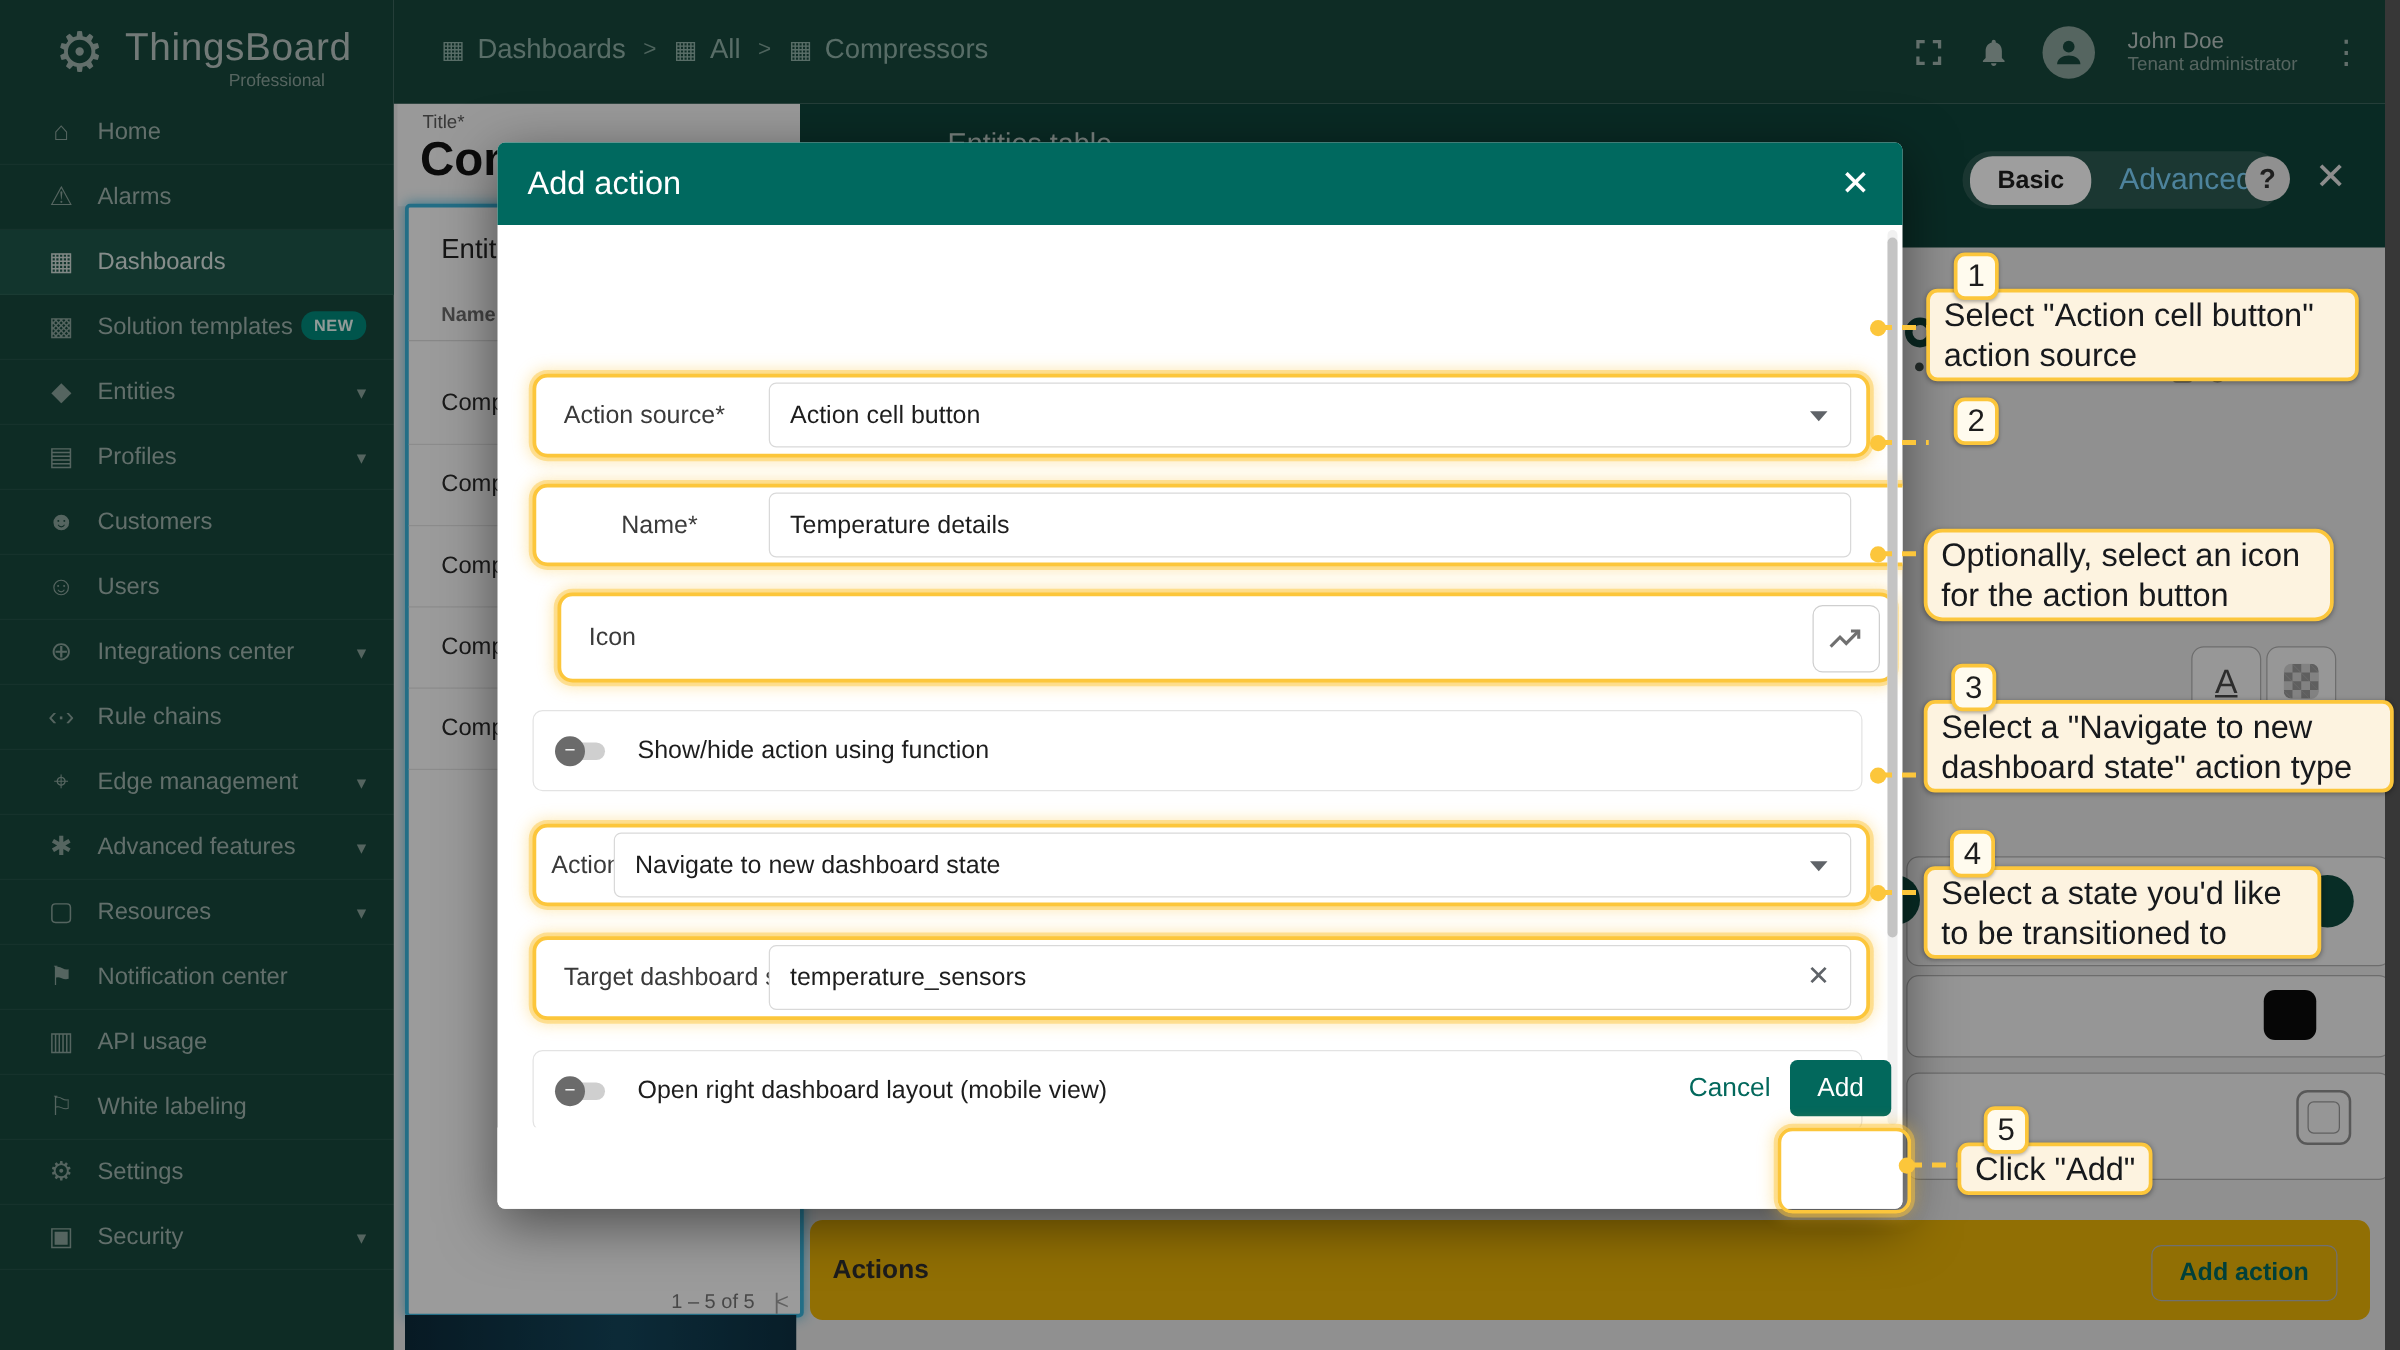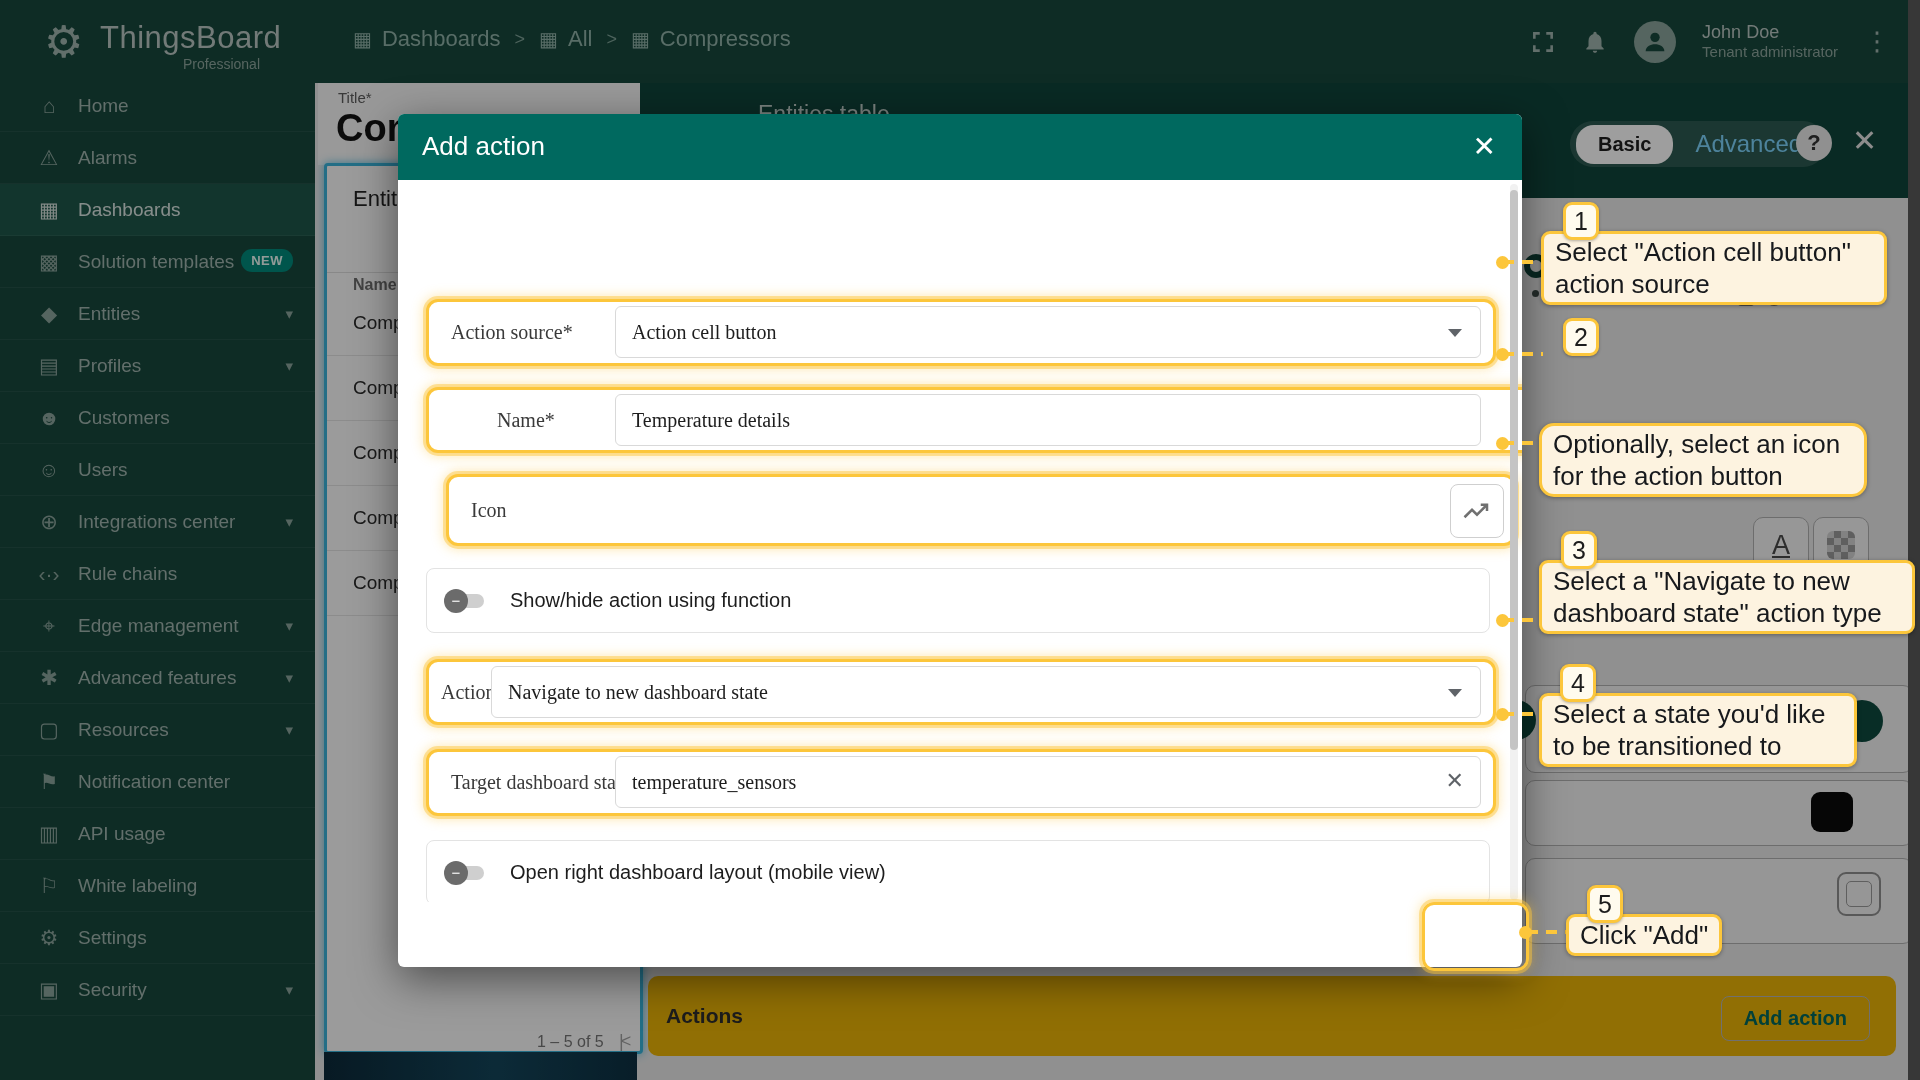--- a/index.html
+++ b/index.html
@@ -48,21 +48,21 @@
   .tab-basic{background:#ffffff;color:#1e1e1e;font-weight:700;font-size:20px;border-radius:18px;padding:8px 22px;}
   .tab-adv{color:#7dd3fc;font-size:24px;padding:8px 18px;}
   .help-circle{position:absolute;left:1156px;top:42px;width:36px;height:36px;border-radius:50%;background:#e8e8e8;
                color:#333;font-size:22px;font-weight:700;display:flex;align-items:center;justify-content:center;}
   .close-bg{position:absolute;left:1212px;top:40px;font-size:30px;color:#e4e4e4;}
 
   
   .widget-card{position:absolute;left:324px;top:163px;width:313px;height:885px;background:#fbfbfb;
                border:3px solid #39b2d9;box-shadow:0 0 10px rgba(57,178,217,.8);z-index:3;border-radius:4px;}
   .wc-title{position:absolute;left:26px;top:20px;font-size:22px;font-weight:500;color:#242424;white-space:nowrap;}
-  .wc-col{position:absolute;left:26px;top:78px;font-size:16px;font-weight:700;color:#6d6d6d;margin-top:32px;}
+  .wc-col{position:absolute;left:26px;top:78px;font-size:16px;font-weight:700;color:#6d6d6d;}
   .wc-colline{position:absolute;left:0;top:106px;width:100%;border-bottom:1px solid #dcdcdc;}
   .wc-row{position:absolute;left:0;width:100%;height:65px;line-height:65px;border-bottom:1px solid #e2e2e2;
           font-size:19px;color:#2b2b2b;}
   .wc-row span{margin-left:26px;white-space:nowrap;}
   .wc-pager{position:absolute;left:0;bottom:18px;width:100%;font-size:16px;color:#757575;}
   .wc-pgtext{position:absolute;left:210px;top:0;white-space:nowrap;}
   .wc-first{position:absolute;left:292px;top:-2px;font-size:18px;color:#9e9e9e;letter-spacing:-3px;}
   .photo-widget{position:absolute;left:324px;top:1052px;width:313px;height:28px;z-index:3;
                 background:linear-gradient(90deg,#0c2a3a,#14455a 55%,#0d3042);}
 
@@ -98,21 +98,21 @@
 
   
   .modal{position:absolute;left:398px;top:114px;width:1124px;height:853px;background:#fff;z-index:100;
          border-radius:6px;box-shadow:0 12px 44px rgba(0,0,0,0.5);}
   .modal-hd{position:absolute;left:0;top:0;width:100%;height:66px;background:#00695f;border-radius:6px 6px 0 0;}
   .modal-title{position:absolute;left:24px;top:17px;font-size:26px;font-weight:500;color:#fff;}
   .modal-x{position:absolute;right:26px;top:16px;font-size:28px;color:#fff;}
   .modal-body{position:absolute;left:0;top:66px;width:100%;height:722px;overflow:hidden;}
   .mrow{position:absolute;display:flex;align-items:center;background:#fff;}
   .hl{border:3px solid #fcc63b;border-radius:12px;
-      box-shadow:0 0 0 3px rgba(252,198,59,.45),0 0 12px 3px rgba(252,198,59,.4);font-family:Liberation Serif, serif;}
+      box-shadow:0 0 0 3px rgba(252,198,59,.45),0 0 12px 3px rgba(252,198,59,.4);}
   .plain{border:1px solid #e3e3e3;border-radius:8px;}
   .flabel{font-size:20px;color:#3a3a3a;}
   .finput{position:absolute;height:52px;border:1px solid #d9d9d9;border-radius:6px;background:#fff;
           display:flex;align-items:center;font-size:20px;color:#1d1d1d;padding:0 16px;box-sizing:border-box;}
   .dd-arrow{position:absolute;right:18px;top:50%;margin-top:-3px;width:0;height:0;
             border-left:7px solid transparent;border-right:7px solid transparent;border-top:8px solid #5f6368;}
   .clear-x{position:absolute;right:16px;top:50%;margin-top:-14px;font-size:22px;color:#5f6368;}
   .icon-btn{position:absolute;width:52px;height:52px;border:1px solid #cfcfcf;border-radius:8px;
             display:flex;align-items:center;justify-content:center;background:#fff;}
   .toggle{position:relative;width:44px;height:24px;flex:none;}
@@ -399,20 +399,24 @@
           </span>
         <span class="flabel" style="margin-left:22px;color:#1d1d1d;">Open right dashboard layout (mobile view)</span>
       </div>
 
     </div>
 
     <div class="m-scroll">
         <div class="m-thumb"></div>
       </div>
 
+    <div class="modal-ft">
+      <button class="btn-cancel">Cancel</button>
+      <button class="btn-add">Add</button>
+    </div>
     <div class="add-ring hl" style="background:none;"></div>
   </div>
 
   <div class="conn-dot" style="left:1496px;top:256px;"></div>
   <div class="conn" style="left:1503px;top:260px;width:40px;"></div>
   <div class="conn-dot" style="left:1496px;top:348px;"></div>
   <div class="conn" style="left:1503px;top:352px;width:40px;"></div>
   <div class="conn-dot" style="left:1496px;top:437px;"></div>
   <div class="conn" style="left:1503px;top:441px;width:38px;"></div>
   <div class="conn-dot" style="left:1496px;top:614px;"></div>

